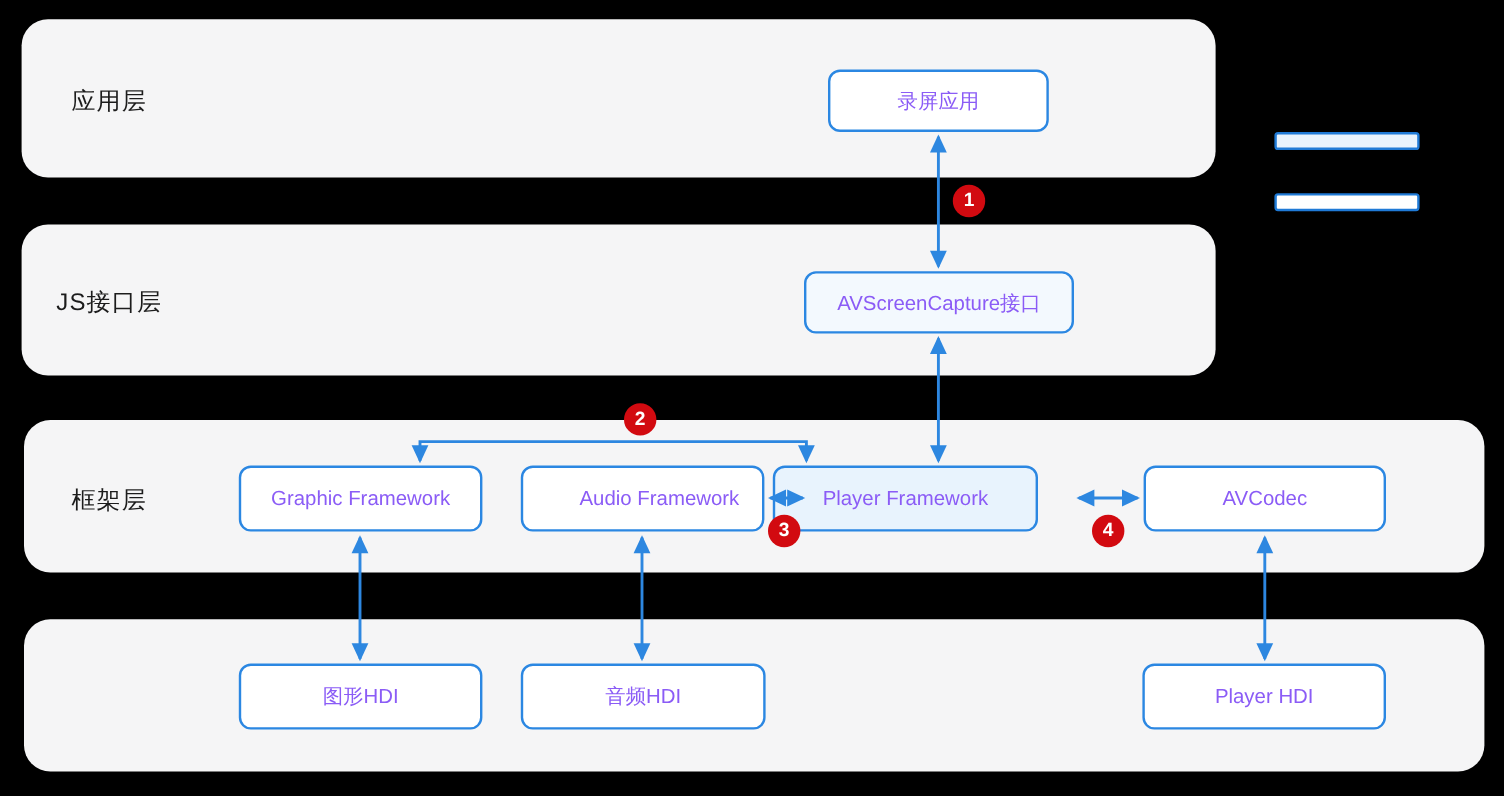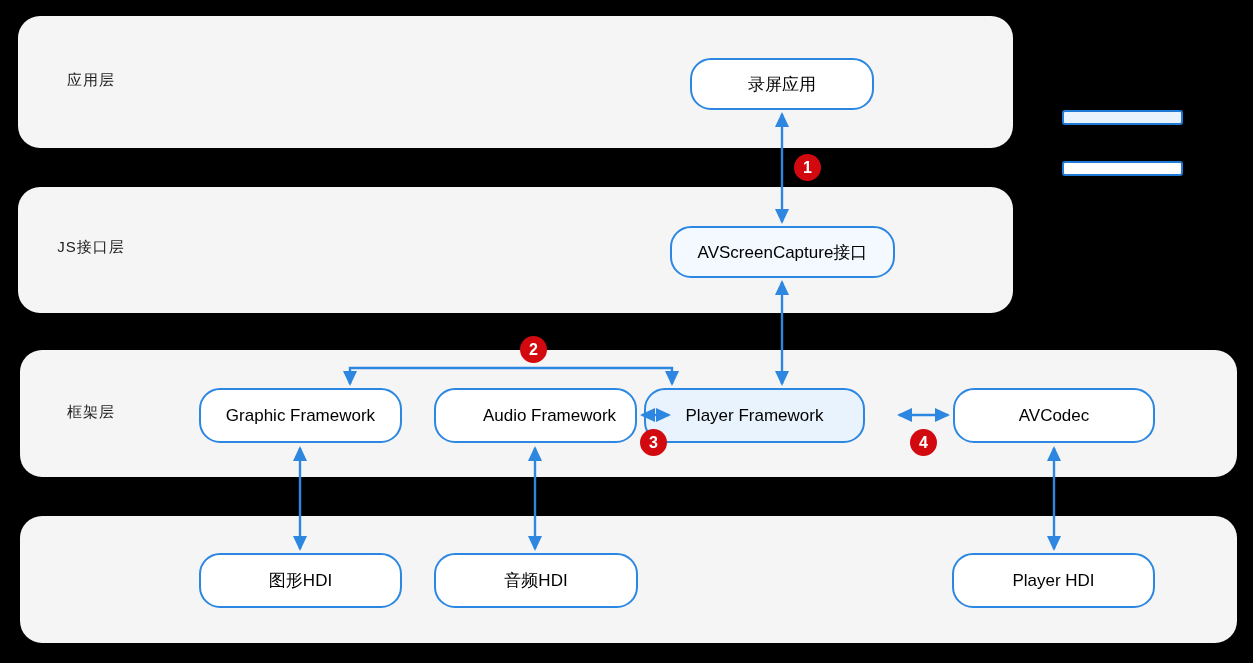--- a/index.html
+++ b/index.html
@@ -9,31 +9,31 @@
   }
   .panel{
     position:absolute;background:#f5f5f6;border-radius:22px;
   }
   .panel-app{left:18px;top:16px;width:995px;height:132px;}
   .panel-js{left:18px;top:187px;width:995px;height:126px;}
   .panel-fw{left:20px;top:350px;width:1217px;height:127px;}
   .panel-hdi{left:20px;top:516px;width:1217px;height:127px;}
   .layer-label{
     position:absolute;left:20px;width:142px;text-align:center;
-    font-size:15px;color:#1c1c1c;letter-spacing:1px;
+    font-size:20px;color:#1c1c1c;letter-spacing:1px;
   }
   .ll-app{top:71px;}
   .ll-js{top:238px;}
   .ll-fw{top:403px;}
   .ll-hdi{top:568px;}
   .box{
     position:absolute;box-sizing:border-box;background:#fff;
-    border:2px solid #2b87e2;border-radius:21px;
+    border:2px solid #2b87e2;border-radius:10px;
     display:flex;align-items:center;justify-content:center;
-    font-size:17px;color:#000000;
+    font-size:17px;color:#8b5cf6;
   }
   .box-hl{background:#e8f3fd;}
   .box-hl-light{background:#f3f9fe;}
   .b-luping{left:690px;top:58px;width:184px;height:52px;}
   .b-avsc{left:670px;top:226px;width:225px;height:52px;}
   .b-graphic{left:199px;top:388px;width:203px;height:55px;}
   .b-audio{left:434px;top:388px;width:203px;height:55px;padding-left:28px;}
   .b-player{left:644px;top:388px;width:221px;height:55px;}
   .b-avcodec{left:953px;top:388px;width:202px;height:55px;}
   .b-ghdi{left:199px;top:553px;width:203px;height:55px;}

